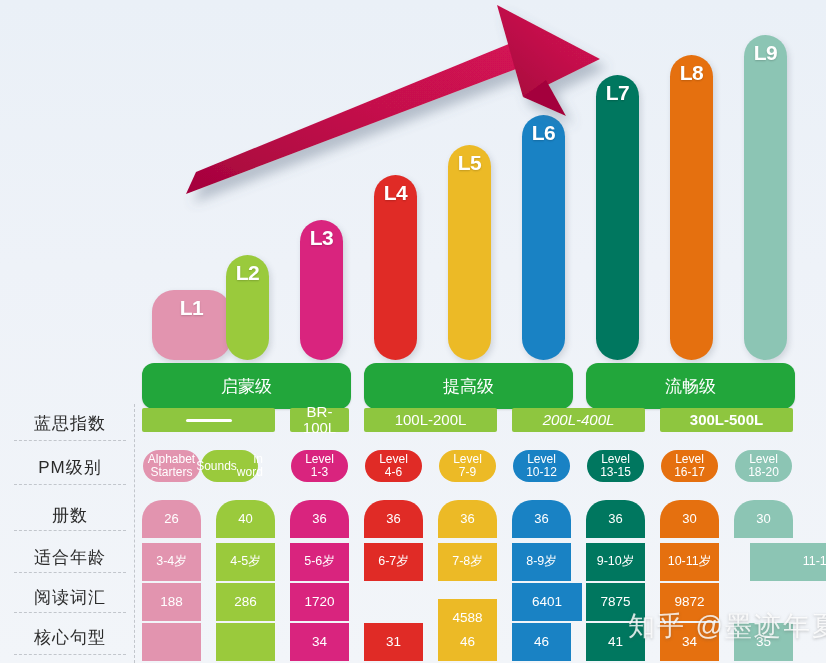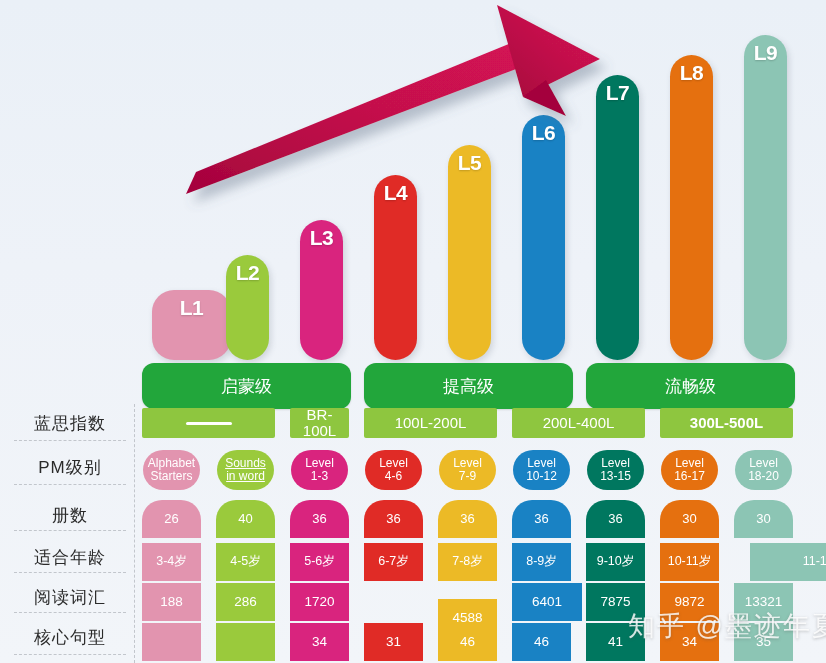--- a/index.html
+++ b/index.html
@@ -35,23 +35,23 @@
   #table{position:absolute;left:0;top:404px;width:826px;height:259px;}
   .rowlabel{position:absolute;left:14px;width:112px;text-align:center;
       font-size:17px;color:#2a2a2a;letter-spacing:1px;}
   .dash{position:absolute;left:14px;width:112px;height:0;
       border-bottom:1px dashed #c2c6cc;}
   .vdash{position:absolute;left:134px;top:0;height:259px;width:0;
       border-left:1px dashed #c2c6cc;}
 
   .cell{position:absolute;display:flex;align-items:center;justify-content:center;
         color:#fff;text-align:center;line-height:1.05;}
-  .lex{height:30px;border-radius:2px;background:#8ec63f;font-size:15px;}
+  .lex{height:24px;border-radius:2px;background:#8ec63f;font-size:15px;}
   .lexdash{height:3px;width:46px;background:#fff;border-radius:2px;}
-  .pm{height:40px;border-radius:20px;font-size:12px;text-align:right;}
+  .pm{height:32px;border-radius:20px;font-size:12px;text-align:right;}
   .vol{height:38px;font-size:13px;border-radius:20px 20px 0 0;}
   .age{height:38px;font-size:12.5px;}
   .voc{height:38px;font-size:13.5px;}
   .sent{height:38px;font-size:13.5px;}
 
   #watermark{position:absolute;left:628px;top:608px;
      font-size:27px;color:rgba(255,255,255,.82);
      text-shadow:0 1px 3px rgba(80,80,80,.35);
      letter-spacing:2px;pointer-events:none;white-space:nowrap;}
 </style>
@@ -132,27 +132,27 @@
       <div class="dash" style="top: 168px;"></div>
       <div class="rowlabel" style="top: 182px;">阅读词汇</div>
       <div class="dash" style="top: 208px;"></div>
       <div class="rowlabel" style="top: 222px;">核心句型</div>
       <div class="dash" style="top: 250px;"></div>
       <div class="cell lex" style="left: 142px; top: 4px; width: 133px;">
         <div class="lexdash"></div>
       </div>
       <div class="cell lex" style="left: 290px; top: 4px; width: 59px;">BR-100L</div>
       <div class="cell lex" style="left: 364px; top: 4px; width: 133px;">100L-200L</div>
-      <div class="cell lex" style="left: 512px; top: 4px; width: 133px;">200L-400L</div>
+      <div class="cell lex" style="left: 512px; top: 4px; width: 133px; font-style: italic;">200L-400L</div>
       <div class="cell lex" style="left: 660px; top: 4px; width: 133px; font-weight: bold;">300L-500L</div>
       <div class="cell pm" style="left: 143px; width: 57px; top: 46px; background: rgb(226, 148, 175); flex-direction: column;">
         <div>Alphabet</div>
         <div>Starters</div>
       </div>
-      <div class="cell pm" style="left: 217px; width: 57px; top: 46px; background: rgb(154, 202, 60); flex-direction: column; text-decoration: underline;">
+      <div class="cell pm" style="left: 201px; width: 57px; top: 46px; background: rgb(154, 202, 60); flex-direction: row;">
         <div>Sounds</div>
         <div>in word</div>
       </div>
       <div class="cell pm" style="left: 291px; width: 57px; top: 46px; background: rgb(217, 36, 126); flex-direction: column;">
         <div>Level</div>
         <div>1-3</div>
       </div>
       <div class="cell pm" style="left: 365px; width: 57px; top: 46px; background: rgb(224, 43, 38); flex-direction: column;">
         <div>Level</div>
         <div>4-6</div>
@@ -195,21 +195,20 @@
       <div class="cell age" style="left: 586px; width: 59px; top: 139px; background: rgb(0, 119, 95);">9-10岁</div>
       <div class="cell age" style="left: 660px; width: 59px; top: 139px; background: rgb(229, 112, 15);">10-11岁</div>
       <div class="cell age" style="left: 750px; width: 59px; top: 139px; background: rgb(140, 197, 180); padding-left: 45px;">11-12岁</div>
       <div class="cell voc" style="left: 142px; width: 59px; top: 179px; background: rgb(226, 148, 175);">188</div>
       <div class="cell voc" style="left: 216px; width: 59px; top: 179px; background: rgb(154, 202, 60);">286</div>
       <div class="cell voc" style="left: 290px; width: 59px; top: 179px; background: rgb(217, 36, 126);">1720</div>
       <div class="cell voc" style="left: 438px; width: 59px; top: 195px; background: rgb(236, 186, 38);">4588</div>
       <div class="cell voc" style="left: 512px; width: 70px; top: 179px; background: rgb(25, 130, 196);">6401</div>
       <div class="cell voc" style="left: 586px; width: 59px; top: 179px; background: rgb(0, 119, 95);">7875</div>
       <div class="cell voc" style="left: 660px; width: 59px; top: 179px; background: rgb(229, 112, 15);">9872</div>
-      <div class="cell voc" style="left: 734px; width: 59px; top: 179px; background: rgb(140, 197, 180);">13321</div>
       <div class="cell sent" style="left: 142px; width: 59px; top: 219px; background: rgb(226, 148, 175);"></div>
       <div class="cell sent" style="left: 216px; width: 59px; top: 219px; background: rgb(154, 202, 60);"></div>
       <div class="cell sent" style="left: 290px; width: 59px; top: 219px; background: rgb(217, 36, 126);">34</div>
       <div class="cell sent" style="left: 364px; width: 59px; top: 219px; background: rgb(224, 43, 38);">31</div>
       <div class="cell sent" style="left: 438px; width: 59px; top: 219px; background: rgb(236, 186, 38);">46</div>
       <div class="cell sent" style="left: 512px; width: 59px; top: 219px; background: rgb(25, 130, 196);">46</div>
       <div class="cell sent" style="left: 586px; width: 59px; top: 219px; background: rgb(0, 119, 95);">41</div>
       <div class="cell sent" style="left: 660px; width: 59px; top: 219px; background: rgb(229, 112, 15);">34</div>
       <div class="cell sent" style="left: 734px; width: 59px; top: 219px; background: rgb(140, 197, 180);">35</div>
     </div>

